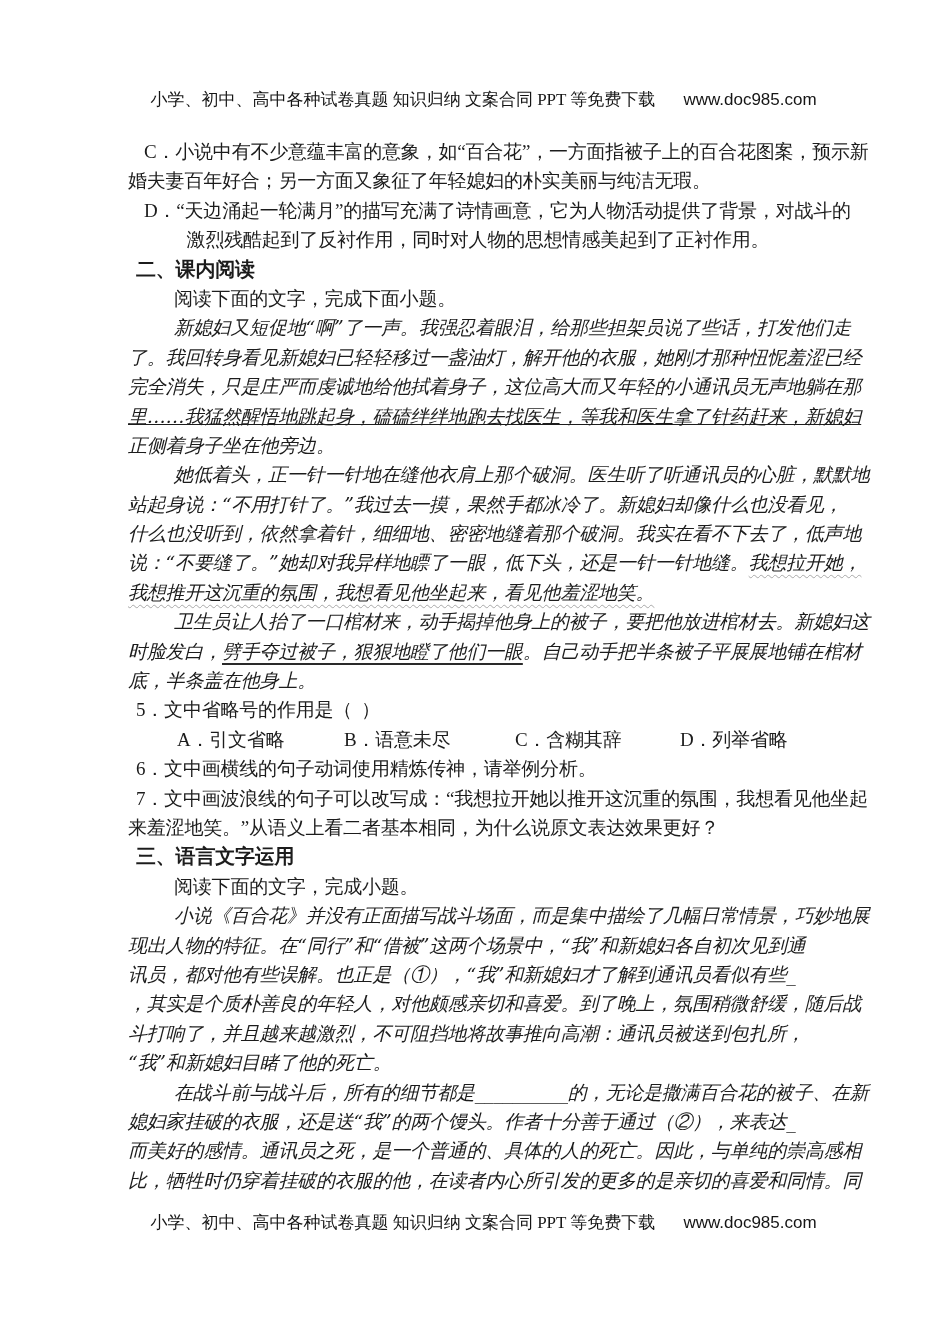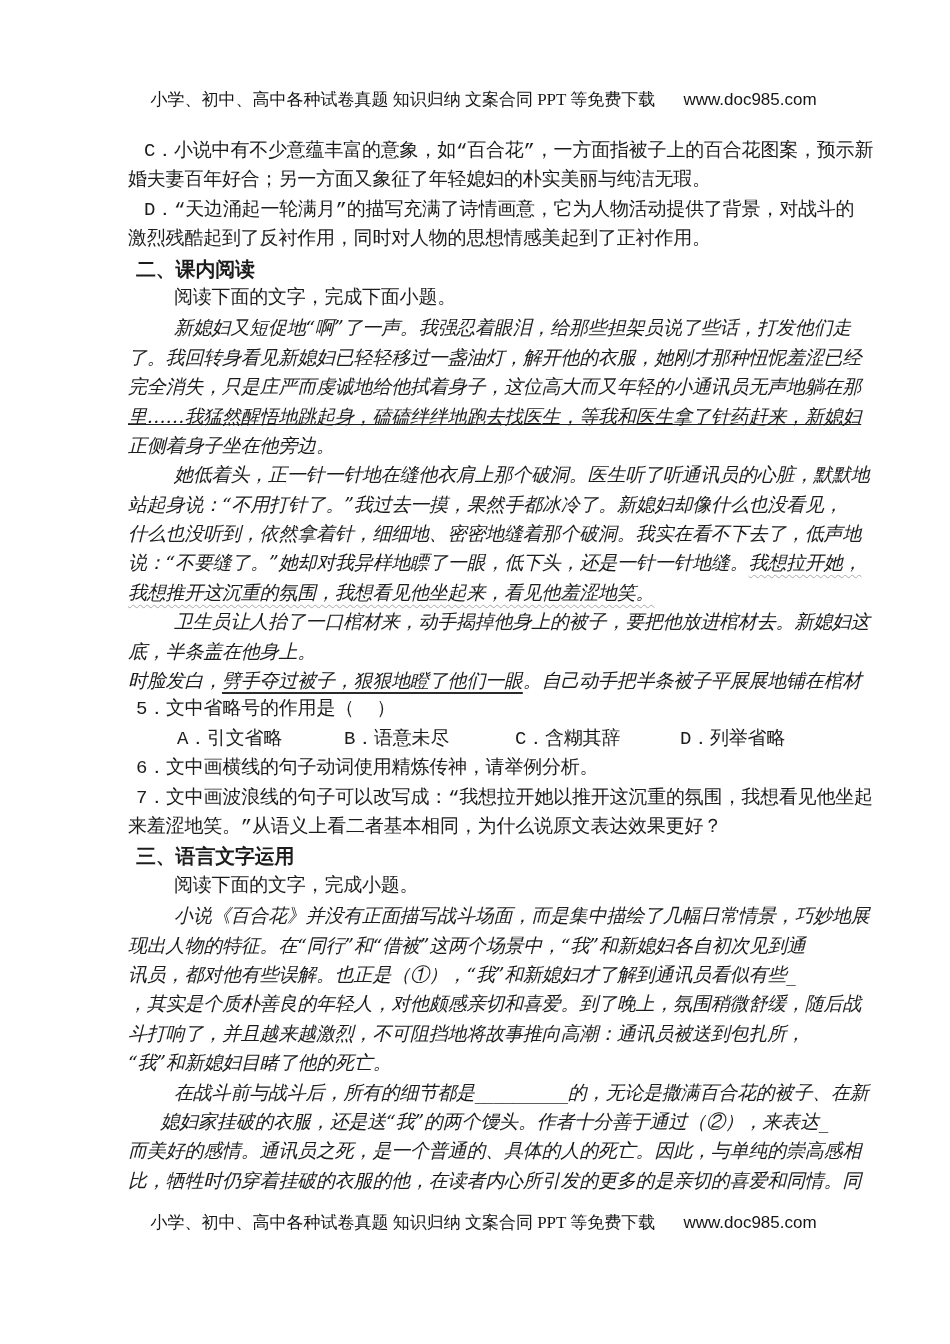--- a/index.html
+++ b/index.html
@@ -33,21 +33,21 @@
     top: 137px;
     width: 700px;
   }
   .line {
     height: 29.4px;
     line-height: 29.4px;
     font-size: 19px;
     white-space: pre;
     letter-spacing: -0.2px;
   }
-  .f-body { font-family: Liberation Mono, monospace; }
+  .f-body { font-family: Liberation Serif, serif; }
   .f-kai  { font-family: "DejaVu Serif", serif; font-style: italic; }
   .f-heading {
     font-family: "Liberation Sans", sans-serif;
     font-weight: bold;
     font-size: 20px;
   }
   .choices-line { position: relative; }
   .choices-line .choice { position: absolute; top: 0; margin-left: 40px; }
   .choices-line .choice:nth-child(1) { left: 9px;   }
   .choices-line .choice:nth-child(2) { left: 176px; }
@@ -71,51 +71,51 @@
 
 <div class="page">
   <div class="pg-header">
     <span>小学、初中、高中各种试卷真题 知识归纳 文案合同 PPT 等免费下载</span><span class="hdr-url">www.doc985.com</span>
   </div>
 
   <div id="doc" class="doc">
       <div class="line f-body" style="padding-left: 16px;"><span>C．小说中有不少意蕴丰富的意象，如“百合花”，一方面指被子上的百合花图案，预示新</span></div>
       <div class="line f-body" style="padding-left: 0px;"><span>婚夫妻百年好合；另一方面又象征了年轻媳妇的朴实美丽与纯洁无瑕。</span></div>
       <div class="line f-body" style="padding-left: 16px; text-align: center;"><span>D．“天边涌起一轮满月”的描写充满了诗情画意，它为人物活动提供了背景，对战斗的</span></div>
-      <div class="line f-body" style="padding-left: 0px;"><span>激烈残酷起到了反衬作用，同时对人物的思想情感美起到了正衬作用。</span></div>
+      <div class="line f-body" style="padding-left: 0px; text-align: center;"><span>激烈残酷起到了反衬作用，同时对人物的思想情感美起到了正衬作用。</span></div>
       <div class="line f-heading" style="padding-left: 8px;"><span>二、课内阅读</span></div>
       <div class="line f-body" style="padding-left: 46px;"><span>阅读下面的文字，完成下面小题。</span></div>
       <div class="line f-kai" style="padding-left: 46px;"><span>新媳妇又短促地“啊”了一声。我强忍着眼泪，给那些担架员说了些话，打发他们走</span></div>
       <div class="line f-kai" style="padding-left: 0px;"><span>了。我回转身看见新媳妇已轻轻移过一盏油灯，解开他的衣服，她刚才那种忸怩羞涩已经</span></div>
       <div class="line f-kai" style="padding-left: 0px;"><span>完全消失，只是庄严而虔诚地给他拭着身子，这位高大而又年轻的小通讯员无声地躺在那</span></div>
       <div class="line f-kai" style="padding-left: 0px; text-decoration: underline;"><span>里……我猛然醒悟地跳起身，磕磕绊绊地跑去找医生，等我和医生拿了针药赶来，新媳妇</span></div>
       <div class="line f-kai" style="padding-left: 0px;"><span>正侧着身子坐在他旁边。</span></div>
       <div class="line f-kai" style="padding-left: 46px;"><span>她低着头，正一针一针地在缝他衣肩上那个破洞。医生听了听通讯员的心脏，默默地</span></div>
       <div class="line f-kai" style="padding-left: 0px;"><span>站起身说：“不用打针了。”我过去一摸，果然手都冰冷了。新媳妇却像什么也没看见，</span></div>
       <div class="line f-kai" style="padding-left: 0px;"><span>什么也没听到，依然拿着针，细细地、密密地缝着那个破洞。我实在看不下去了，低声地</span></div>
       <div class="line f-kai" style="padding-left: 0px;"><span>说：“不要缝了。”她却对我异样地瞟了一眼，低下头，还是一针一针地缝。</span><span class="u-wavy">我想拉开她，</span></div>
       <div class="line f-kai" style="padding-left: 0px;"><span class="u-wavy">我想推开这沉重的氛围，我想看见他坐起来，看见他羞涩地笑。</span></div>
       <div class="line f-kai" style="padding-left: 46px;"><span>卫生员让人抬了一口棺材来，动手揭掉他身上的被子，要把他放进棺材去。新媳妇这</span></div>
+      <div class="line f-kai" style="padding-left: 0px;"><span>时脸发白，</span><span class="u-solid">劈手夺过被子，狠狠地瞪了他们一眼</span><span>。自己动手把半条被子平展展地铺在棺材</span></div>
       <div class="line f-kai" style="padding-left: 0px;"><span>底，半条盖在他身上。</span></div>
-      <div class="line f-kai" style="padding-left: 0px;"><span>时脸发白，</span><span class="u-solid">劈手夺过被子，狠狠地瞪了他们一眼</span><span>。自己动手把半条被子平展展地铺在棺材</span></div>
       <div class="line f-body" style="padding-left: 8px;"><span>5．文中省略号的作用是（  ）</span></div>
       <div class="line f-body choices-line"><span class="choice">A．引文省略</span><span class="choice">B．语意未尽</span><span class="choice">C．含糊其辞</span><span class="choice">D．列举省略</span></div>
       <div class="line f-body" style="padding-left: 8px;"><span>6．文中画横线的句子动词使用精炼传神，请举例分析。</span></div>
       <div class="line f-body" style="padding-left: 8px;"><span>7．文中画波浪线的句子可以改写成：“我想拉开她以推开这沉重的氛围，我想看见他坐起</span></div>
       <div class="line f-body" style="padding-left: 0px;"><span>来羞涩地笑。”从语义上看二者基本相同，为什么说原文表达效果更好？</span></div>
       <div class="line f-heading" style="padding-left: 8px;"><span>三、语言文字运用</span></div>
       <div class="line f-body" style="padding-left: 46px;"><span>阅读下面的文字，完成小题。</span></div>
       <div class="line f-kai" style="padding-left: 46px;"><span>小说《百合花》并没有正面描写战斗场面，而是集中描绘了几幅日常情景，巧妙地展</span></div>
       <div class="line f-kai" style="padding-left: 0px;"><span>现出人物的特征。在“同行”和“借被”这两个场景中，“我”和新媳妇各自初次见到通</span></div>
       <div class="line f-kai" style="padding-left: 0px;"><span>讯员，都对他有些误解。也正是（①），“我”和新媳妇才了解到通讯员看似有些_</span></div>
       <div class="line f-kai" style="padding-left: 0px;"><span>，其实是个质朴善良的年轻人，对他颇感亲切和喜爱。到了晚上，氛围稍微舒缓，随后战</span></div>
       <div class="line f-kai" style="padding-left: 0px;"><span>斗打响了，并且越来越激烈，不可阻挡地将故事推向高潮：通讯员被送到包扎所，</span></div>
       <div class="line f-kai" style="padding-left: 0px;"><span>“我”和新媳妇目睹了他的死亡。</span></div>
       <div class="line f-kai" style="padding-left: 46px;"><span>在战斗前与战斗后，所有的细节都是__________的，无论是撒满百合花的被子、在新</span></div>
-      <div class="line f-kai" style="padding-left: 0px; text-align: right;"><span>媳妇家挂破的衣服，还是送“我”的两个馒头。作者十分善于通过（②），来表达_</span></div>
+      <div class="line f-kai" style="padding-left: 0px;"><span>媳妇家挂破的衣服，还是送“我”的两个馒头。作者十分善于通过（②），来表达_</span></div>
       <div class="line f-kai" style="padding-left: 0px;"><span>而美好的感情。通讯员之死，是一个普通的、具体的人的死亡。因此，与单纯的崇高感相</span></div>
       <div class="line f-kai" style="padding-left: 0px;"><span>比，牺牲时仍穿着挂破的衣服的他，在读者内心所引发的更多的是亲切的喜爱和同情。同</span></div>
     </div>
 
   <div class="pg-footer">
     <span>小学、初中、高中各种试卷真题 知识归纳 文案合同 PPT 等免费下载</span><span class="hdr-url">www.doc985.com</span>
   </div>
 </div>
 
 </body></html>

